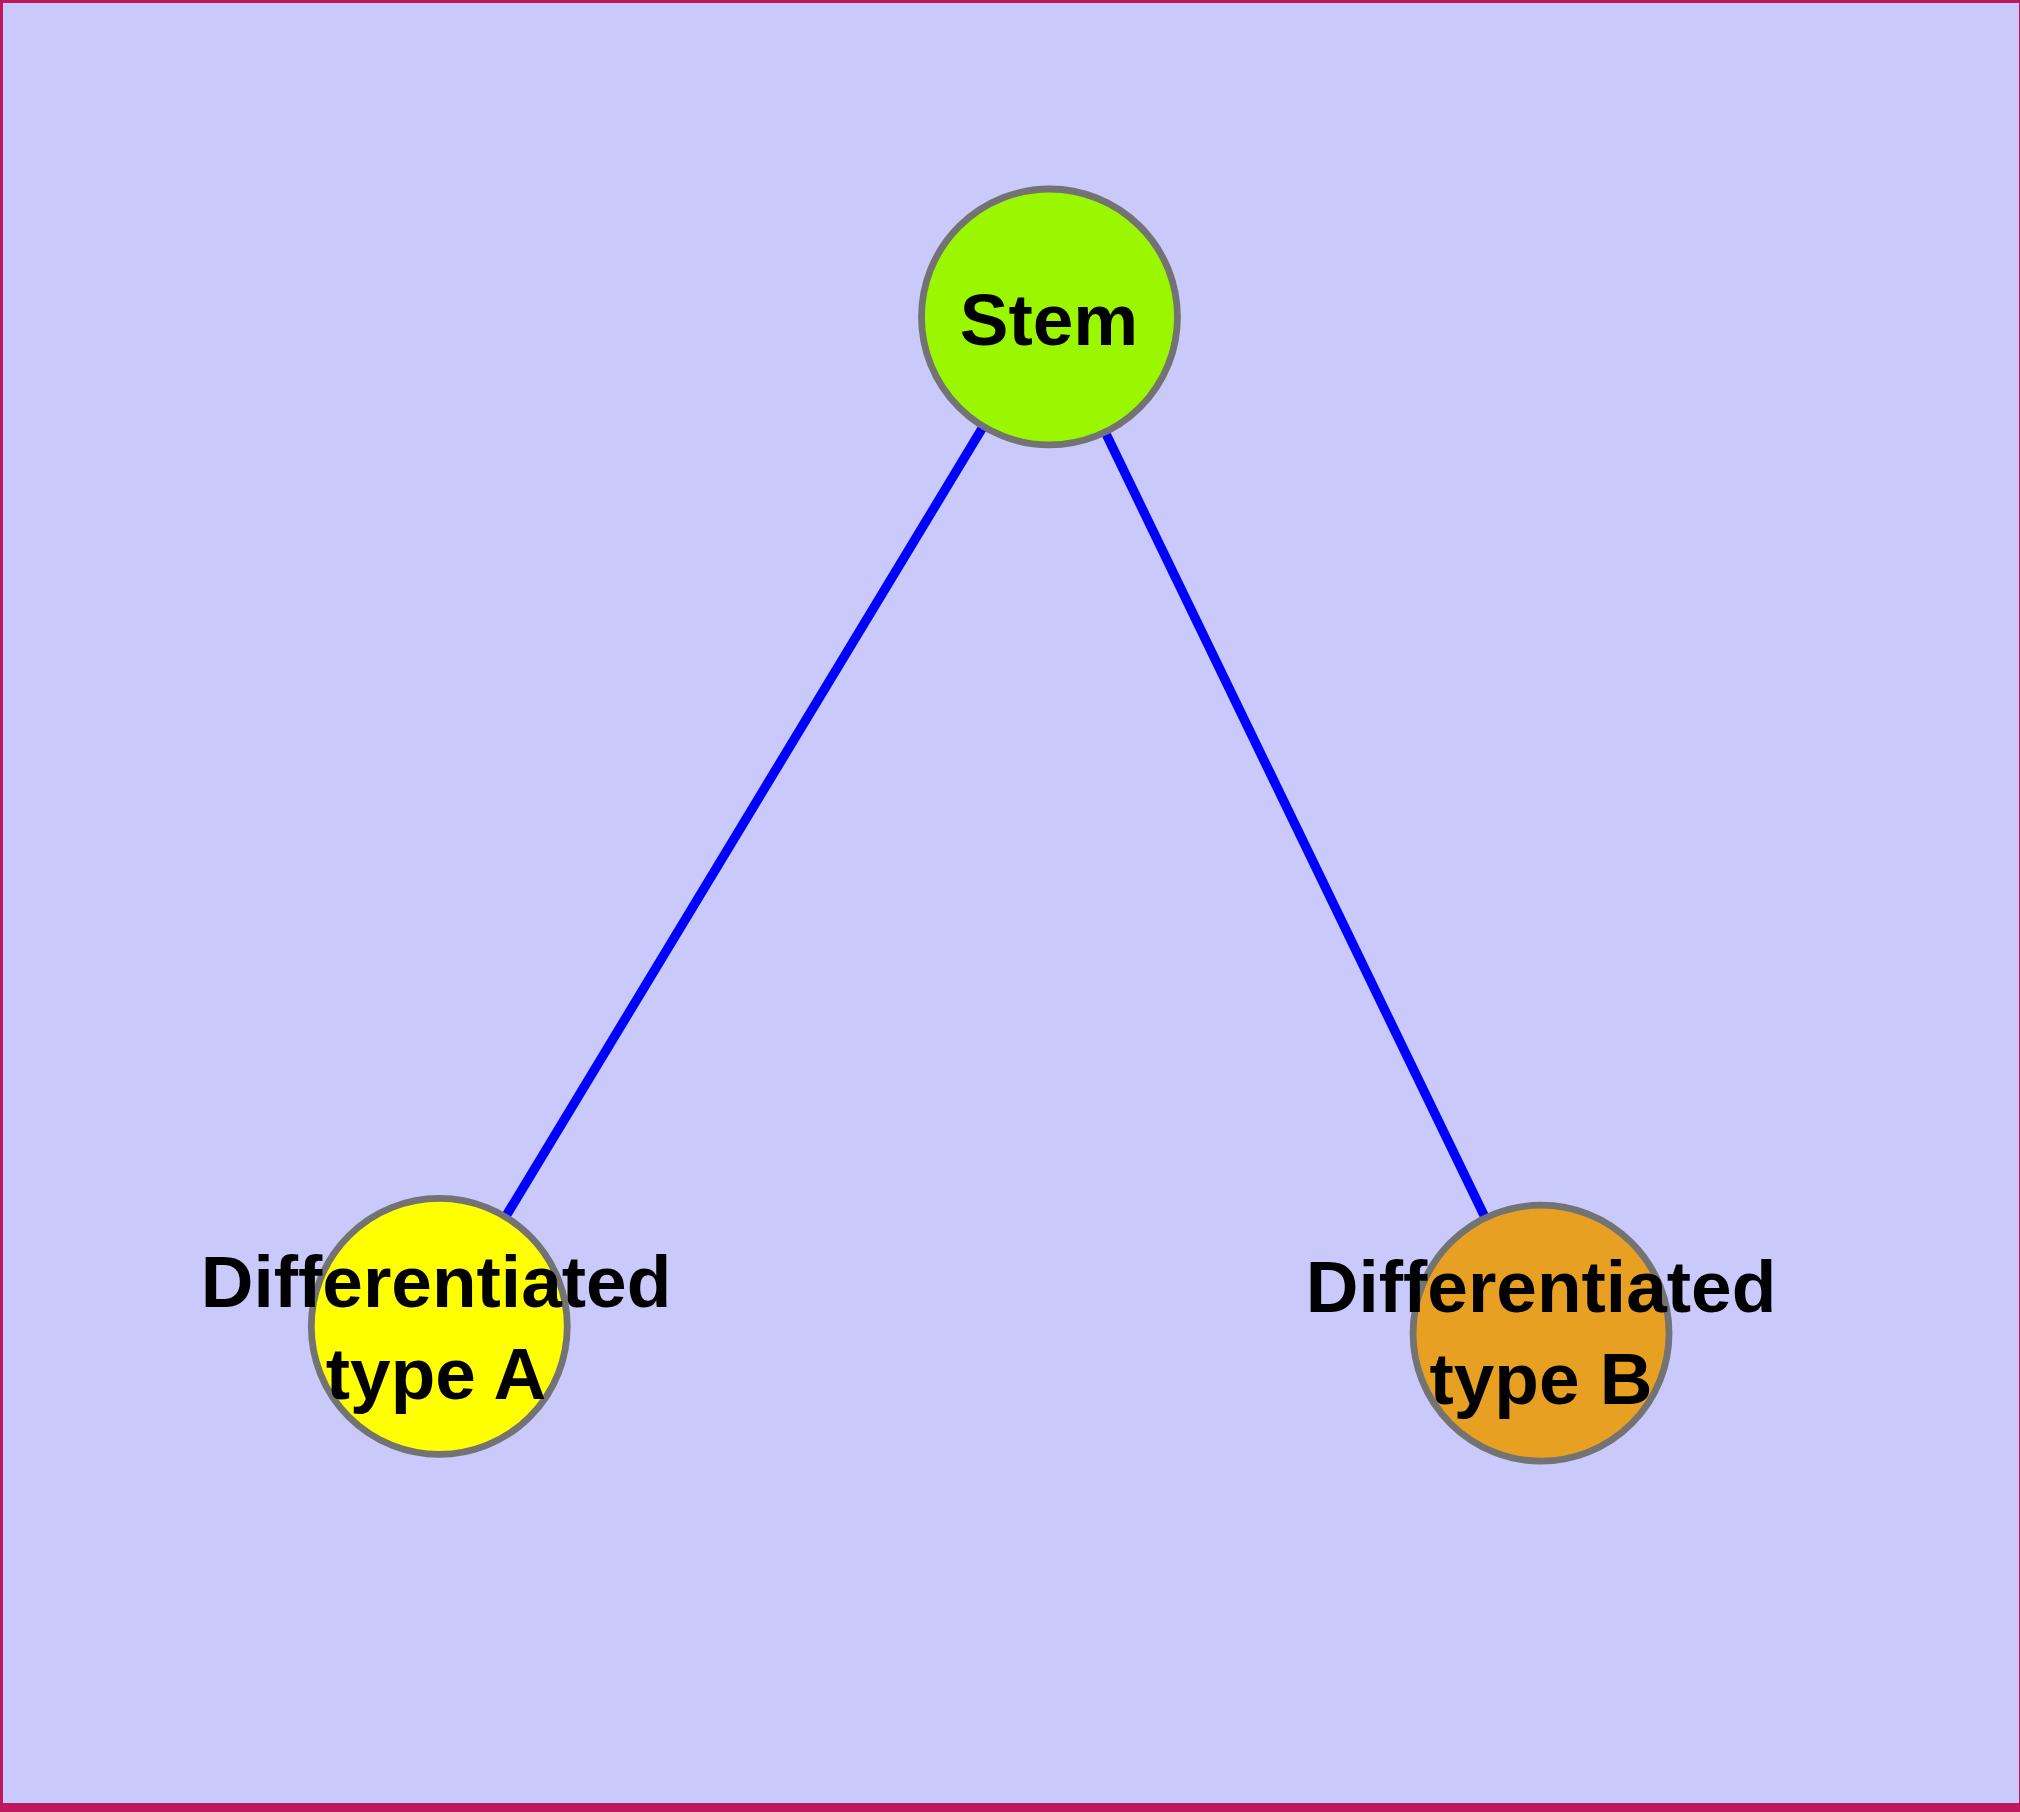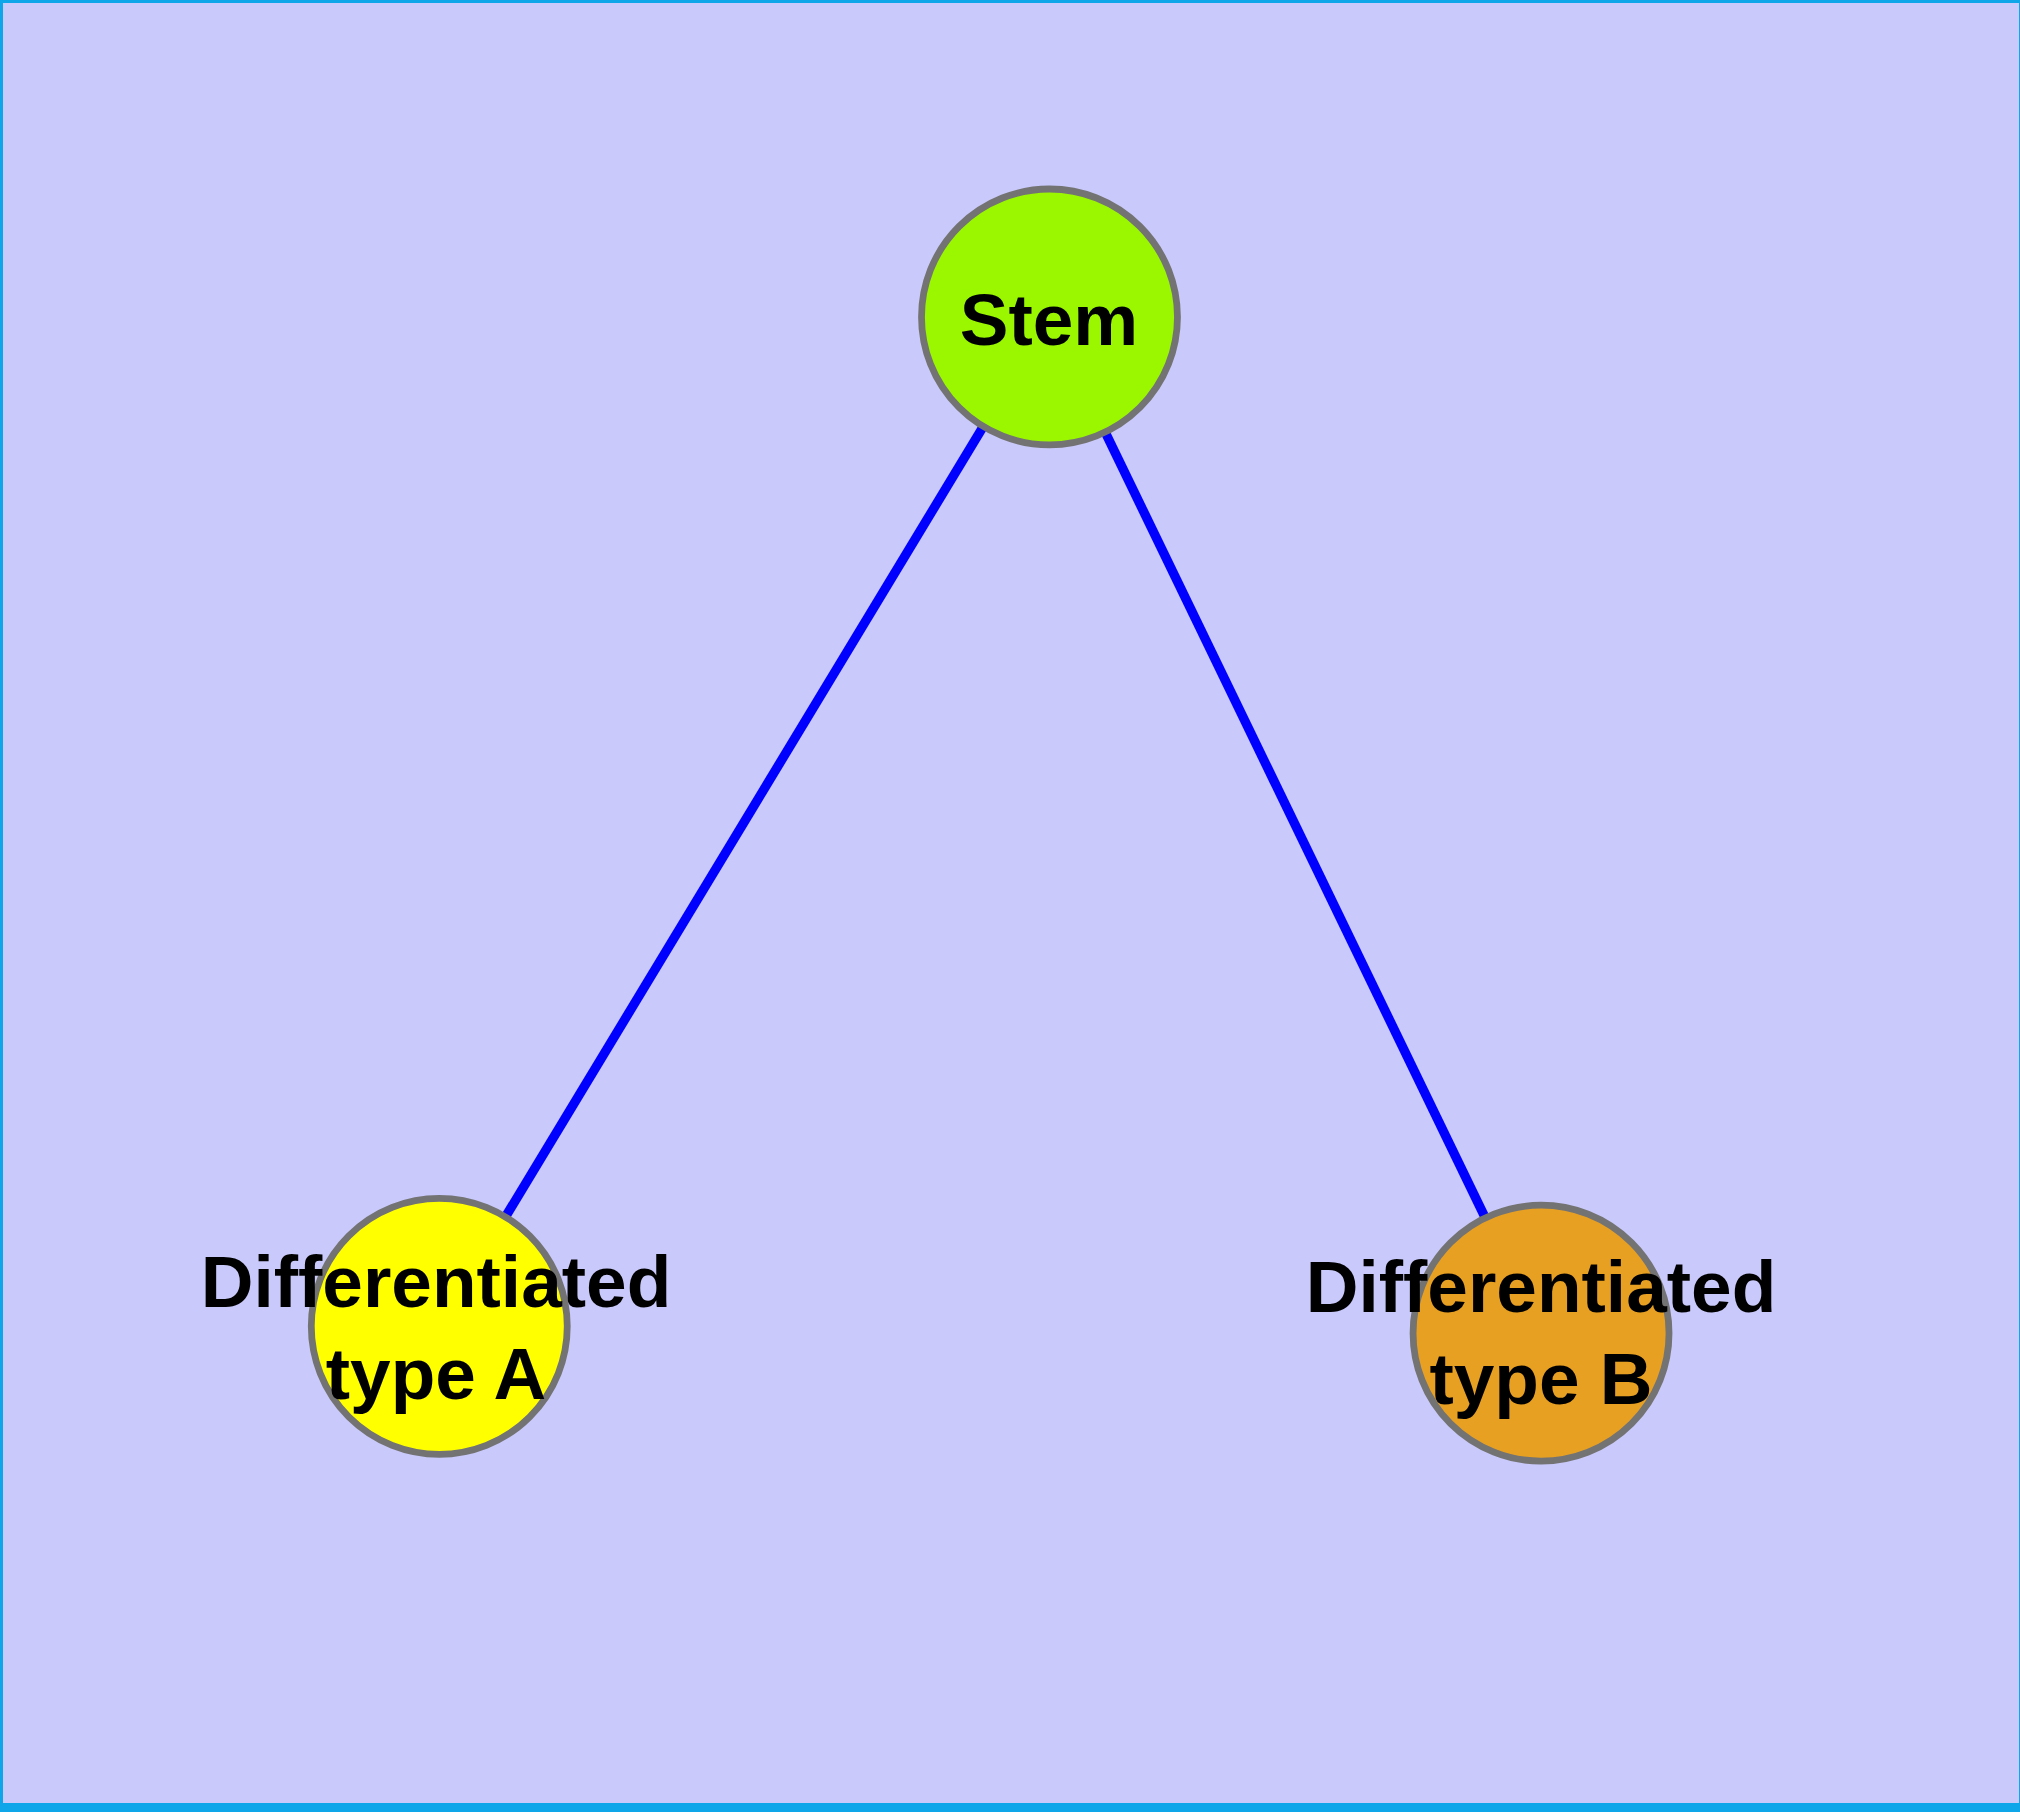--- a/index.html
+++ b/index.html
@@ -8,21 +8,21 @@
     background: #ffffff;
     width: 2021px;
     height: 1812px;
     overflow: hidden;
     font-family: "Liberation Sans", sans-serif;
   }
   .page {
     position: relative;
     width: 2021px;
     height: 1812px;
-    background: #0ea5e9;
+    background: #be185d;
   }
   
   .canvas {
     position: absolute;
     left: 2.5px;
     top: 3.4px;
     width: 2016px;
     height: 1800px;
   }
   svg.graph {

